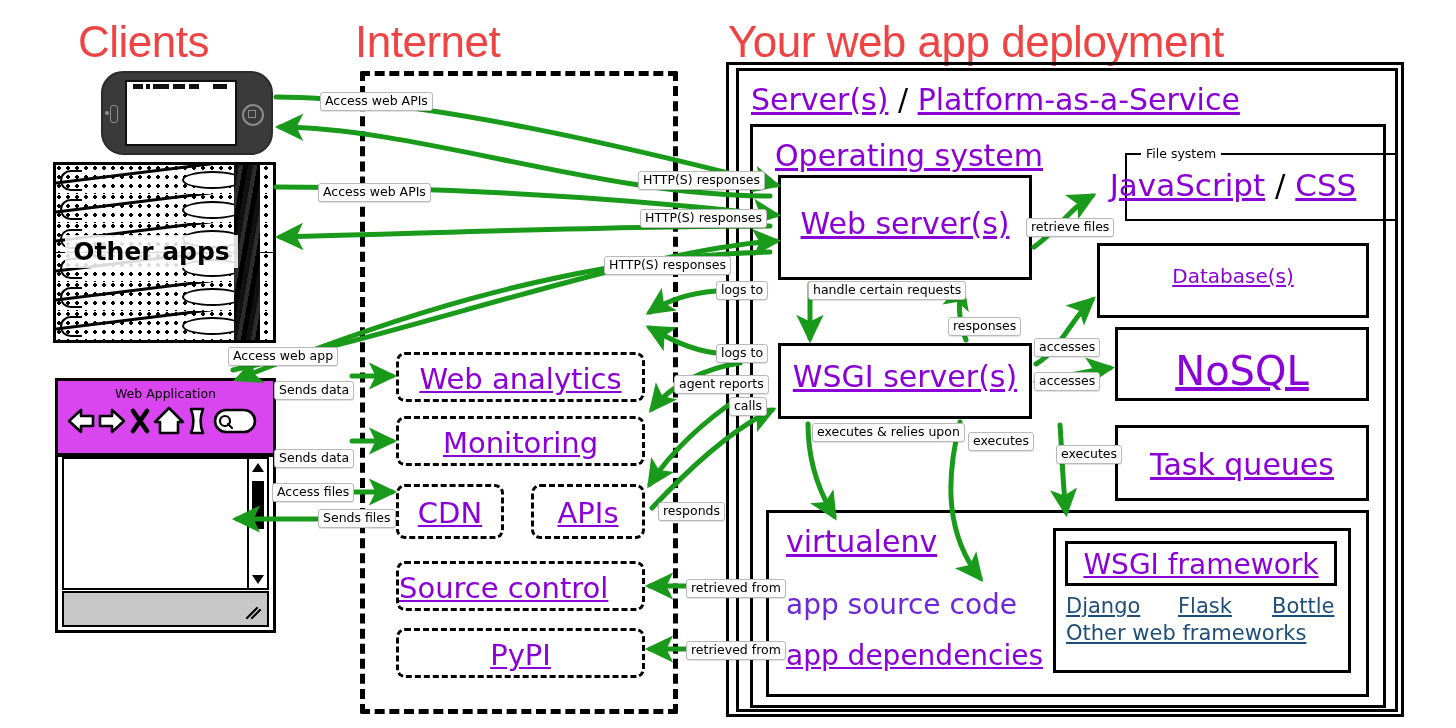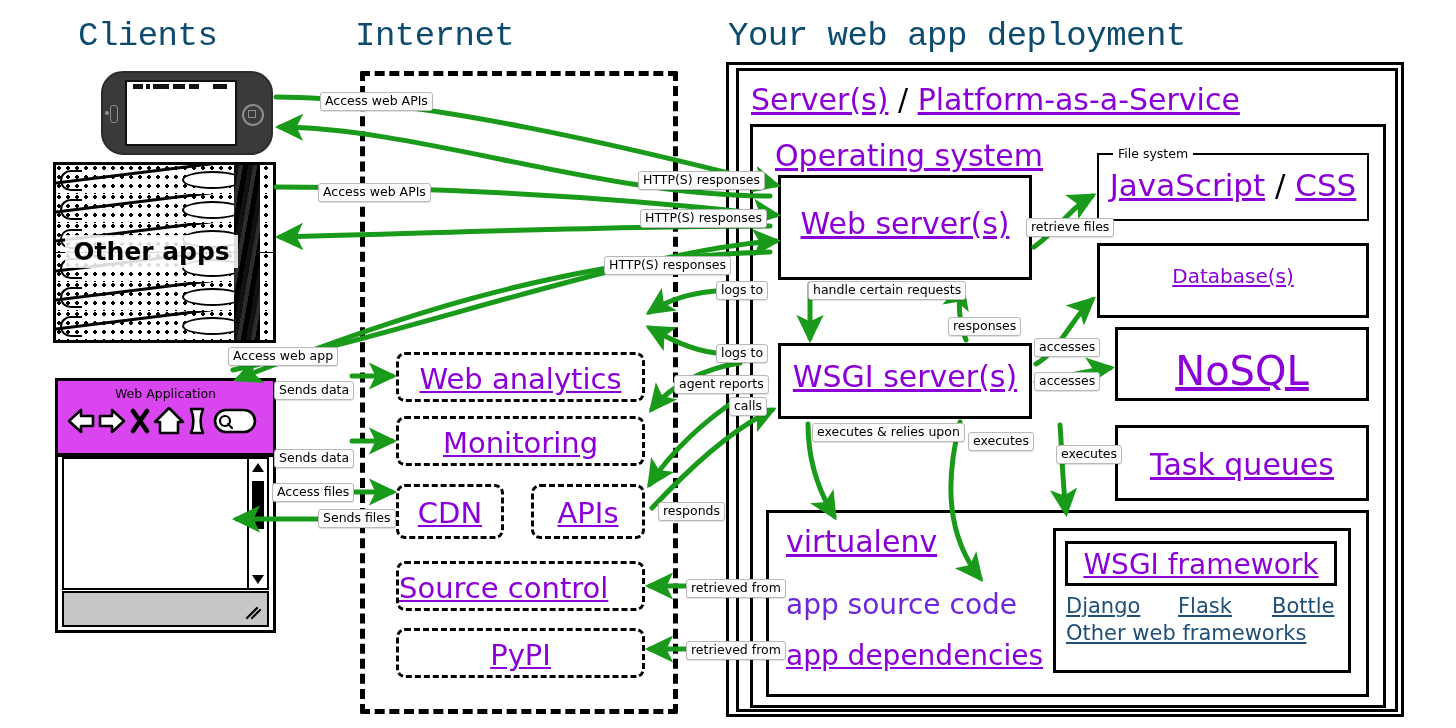--- a/index.html
+++ b/index.html
@@ -8,28 +8,28 @@
     width:1456px;height:728px;overflow:hidden;
     font-family:"DejaVu Sans","Liberation Sans",sans-serif;
     position:relative;
     -webkit-font-smoothing:antialiased;
   }
   #stage{position:absolute;left:0;top:0;width:1456px;height:728px;}
 
   
   .col-title{
     position:absolute;
-    font-family:Liberation Mono, monospace;
-    font-size:34px;color:#0c4a6e;white-space:nowrap;letter-spacing:-0.5px;
+    font-family:Liberation Sans, sans-serif;
+    font-size:44px;color:#ef4444;white-space:nowrap;letter-spacing:-0.5px;
   }
 
   
   .box{position:absolute;box-sizing:border-box;background:transparent;}
   .solid{border:3px solid #000;}
-  .solid-thin{border:2px solid #000;}
+  .solid-thin{border:2px solid #000;margin-left:28px;}
   .dashed{border:3.5px dashed #000;border-radius:9px;}
   .dashed-big{border:5px dashed #000;}
 
   
   .lbl{
     position:absolute;white-space:nowrap;
     font-family:"DejaVu Sans","Liberation Sans",sans-serif;
   }
   .link{color:#8B00D7;text-decoration:underline;text-underline-offset:2px;}
   .link-blue{color:#1f4e79;text-decoration:underline;text-underline-offset:2px;}

